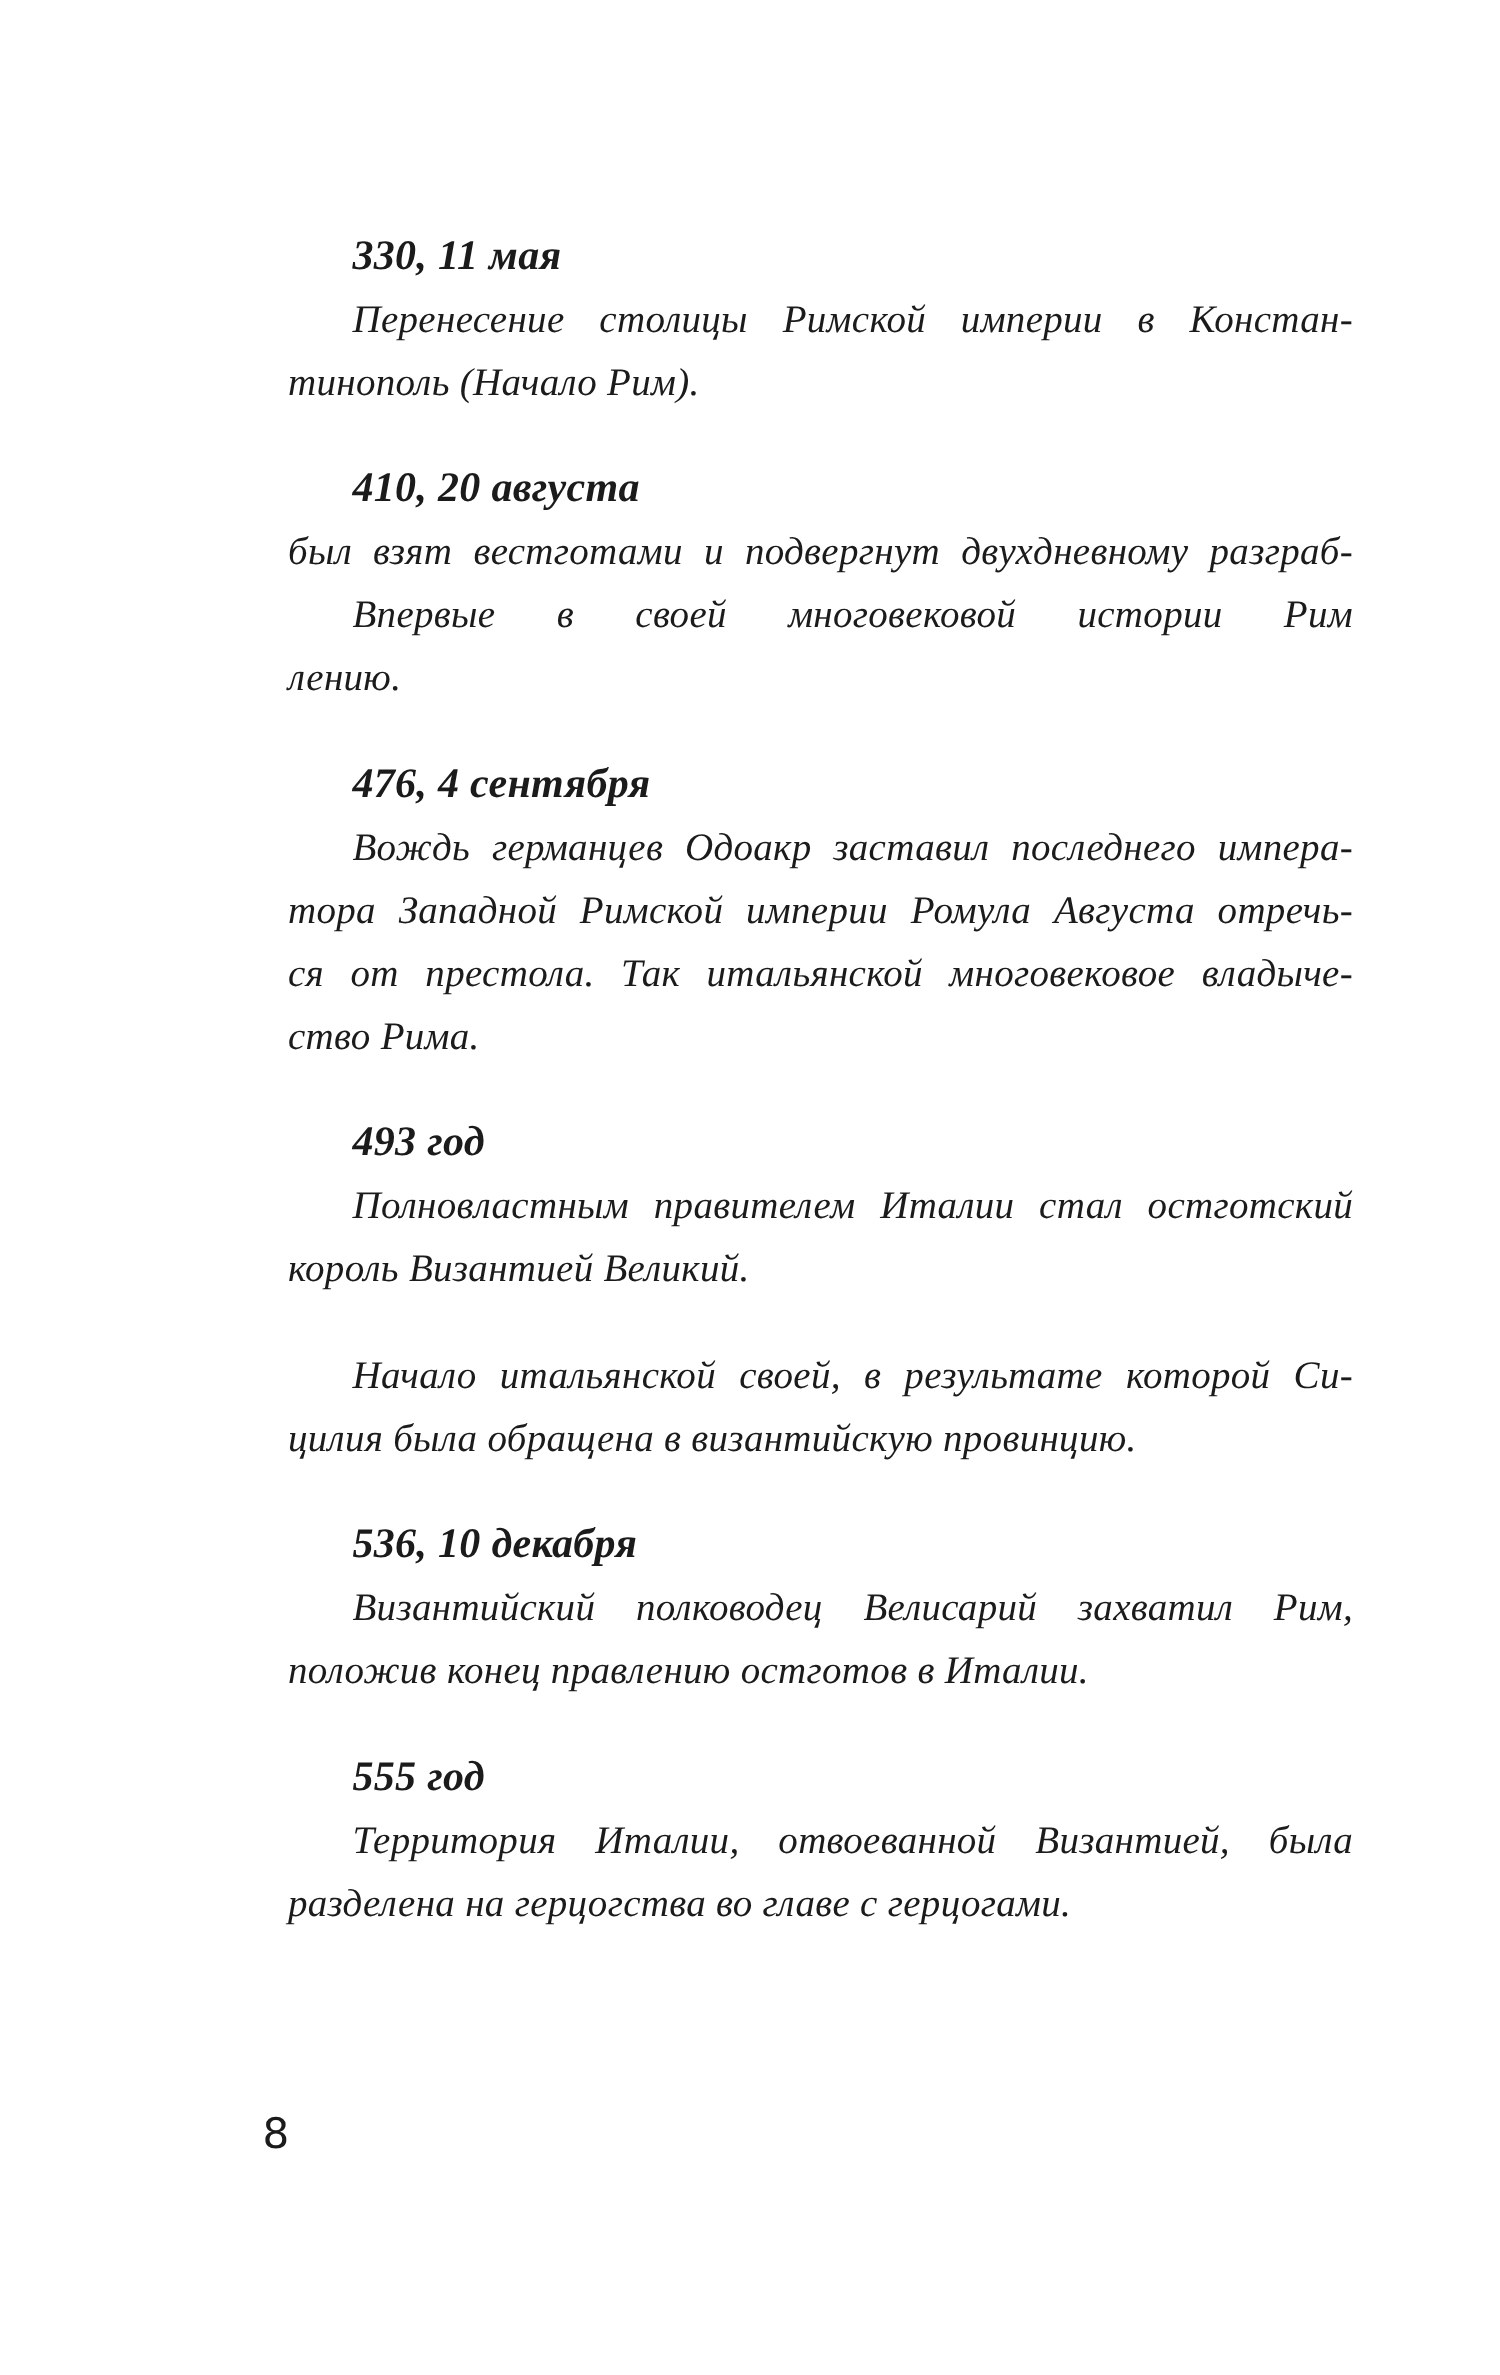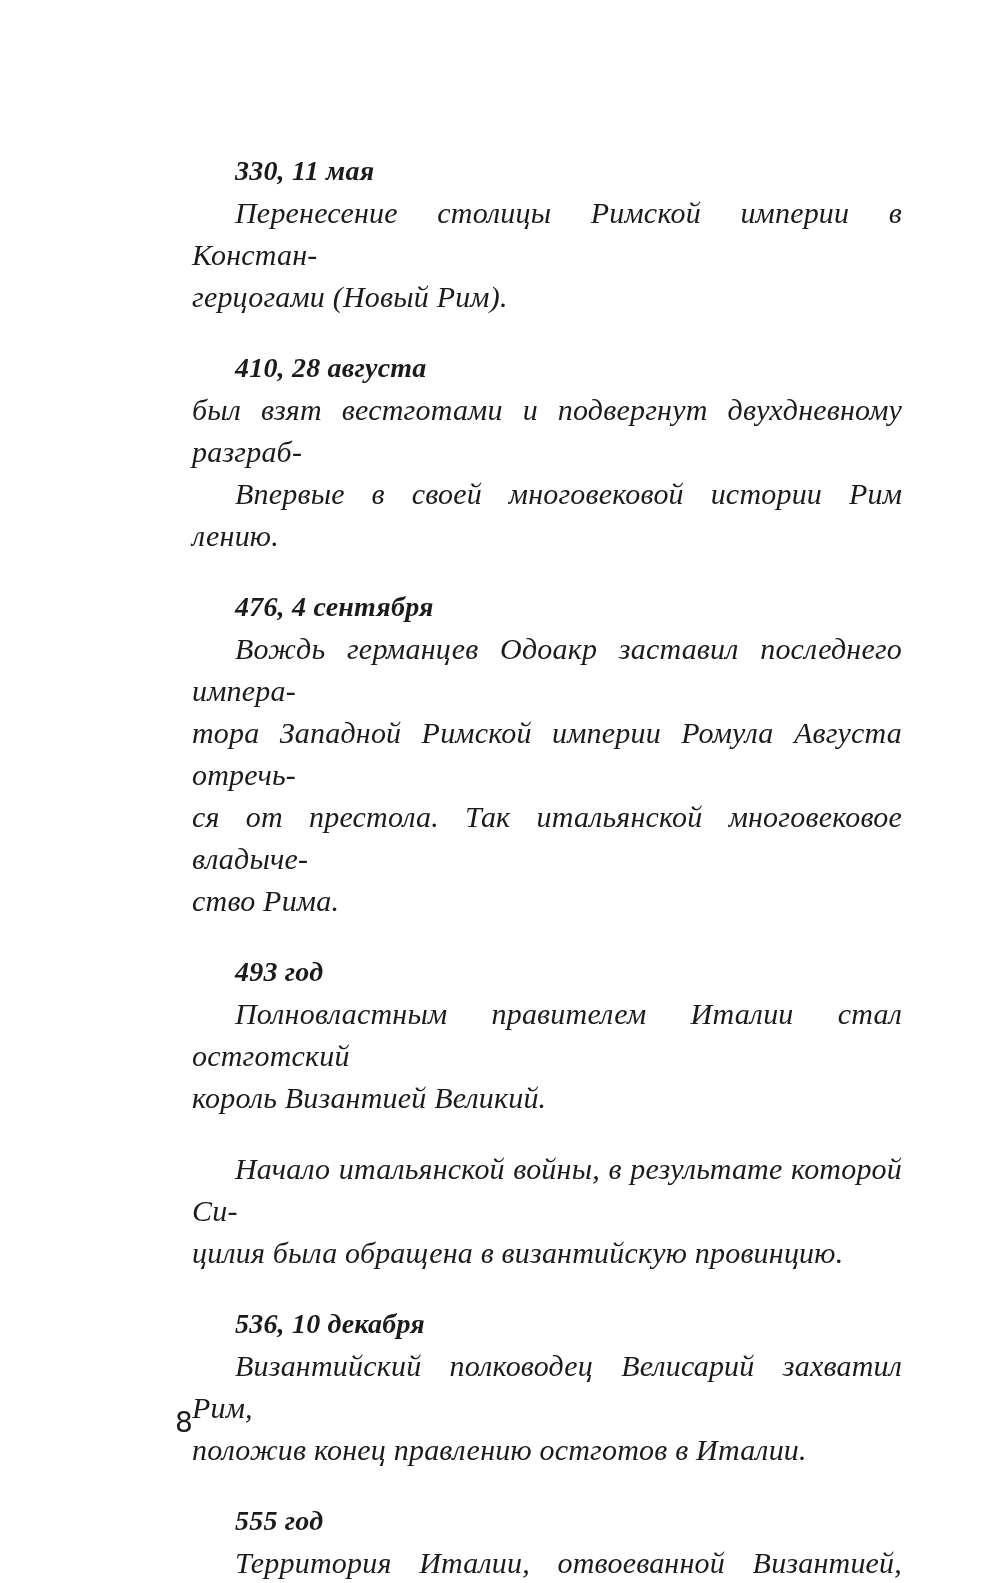--- a/index.html
+++ b/index.html
@@ -26,21 +26,21 @@
     margin: 0 0 29px 0;
   }
   .entry-date {
     font-weight: bold;
     font-size: 28px;
     line-height: 42px;
     text-indent: 43px;
     letter-spacing: 0.2px;
   }
   .line {
-    font-size: 30px;
+    font-size: 26px;
     line-height: 42px;
     text-align: justify;
     text-align-last: justify;
     letter-spacing: 0.2px;
   }
   .line.first {
     text-indent: 43px;
   }
   .line.last {
     text-align-last: left;
@@ -57,26 +57,26 @@
 </style>
 </head>
 <body>
 
 <div class="content">
   <div>
   <div class="entry">
     <div class="entry-date">330, 11 мая</div>
     <div class="entry-body">
           <div class="line first">Перенесение столицы Римской империи в Констан-</div>
-          <div class="line last">герцогами (Новый Рим).</div>
+          <div class="line last">тинополь (Начало Рим).</div>
         </div>
   </div>
 
   <div class="entry">
-    <div class="entry-date">410, 28 августа</div>
+    <div class="entry-date">410, 20 августа</div>
     <div class="entry-body">
           <div class="line">был взят вестготами и подвергнут двухдневному разграб-</div>
           <div class="line first">Впервые в своей многовековой истории Рим</div>
           <div class="line last">лению.</div>
         </div>
   </div>
 
 
   <div class="entry">
     <div class="entry-date">476, 4 сентября</div>
@@ -91,21 +91,21 @@
   <div class="entry">
     <div class="entry-date">493 год</div>
     <div class="entry-body">
           <div class="line first">Полновластным правителем Италии стал остготский</div>
           <div class="line last">король Византией Великий.</div>
         </div>
   </div>
 
   <div class="entry">
     <div class="entry-body">
-          <div class="line first">Начало итальянской войны, в результате которой Си-</div>
+          <div class="line first">Начало итальянской своей, в результате которой Си-</div>
           <div class="line last">цилия была обращена в византийскую провинцию.</div>
         </div>
   </div>
 
   <div class="entry">
     <div class="entry-date">536, 10 декабря</div>
     <div class="entry-body">
           <div class="line first">Византийский полководец Велисарий захватил Рим,</div>
           <div class="line last">положив конец правлению остготов в Италии.</div>
         </div>

